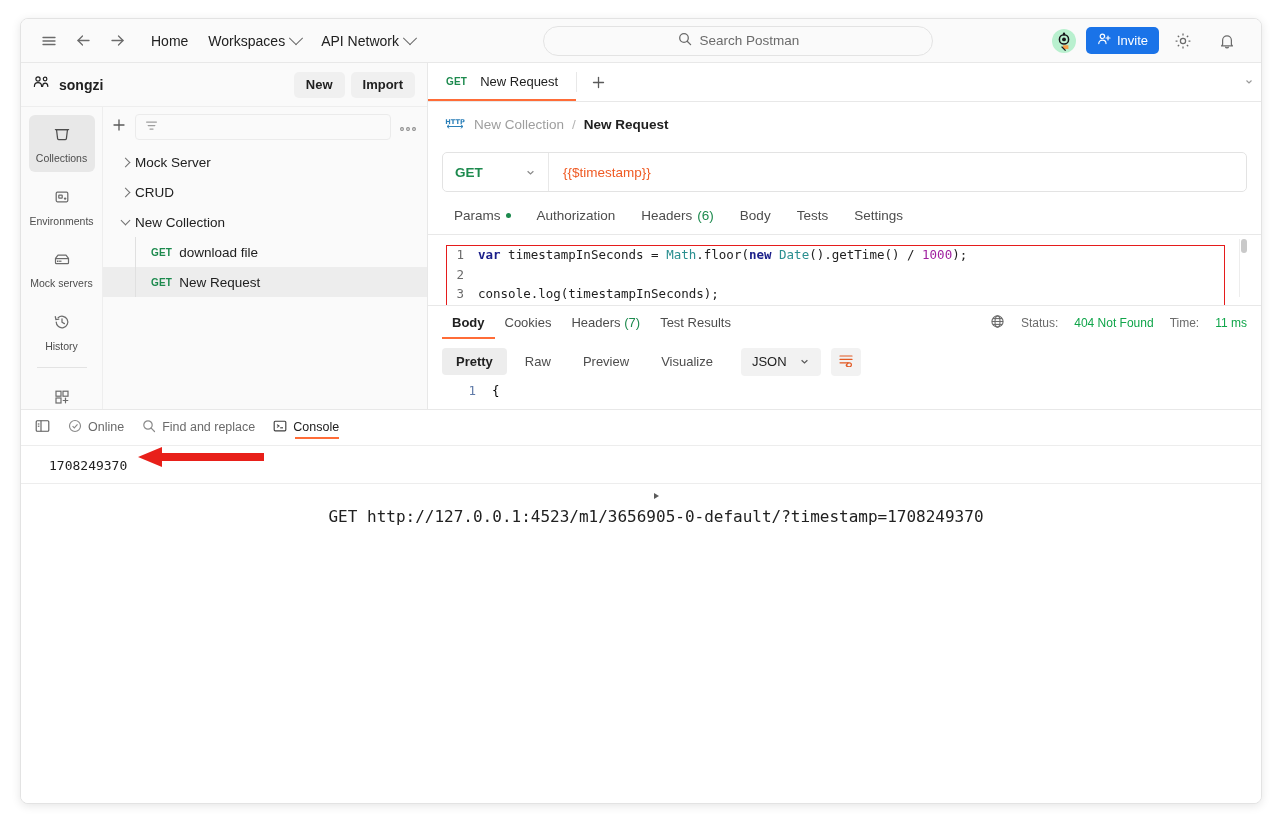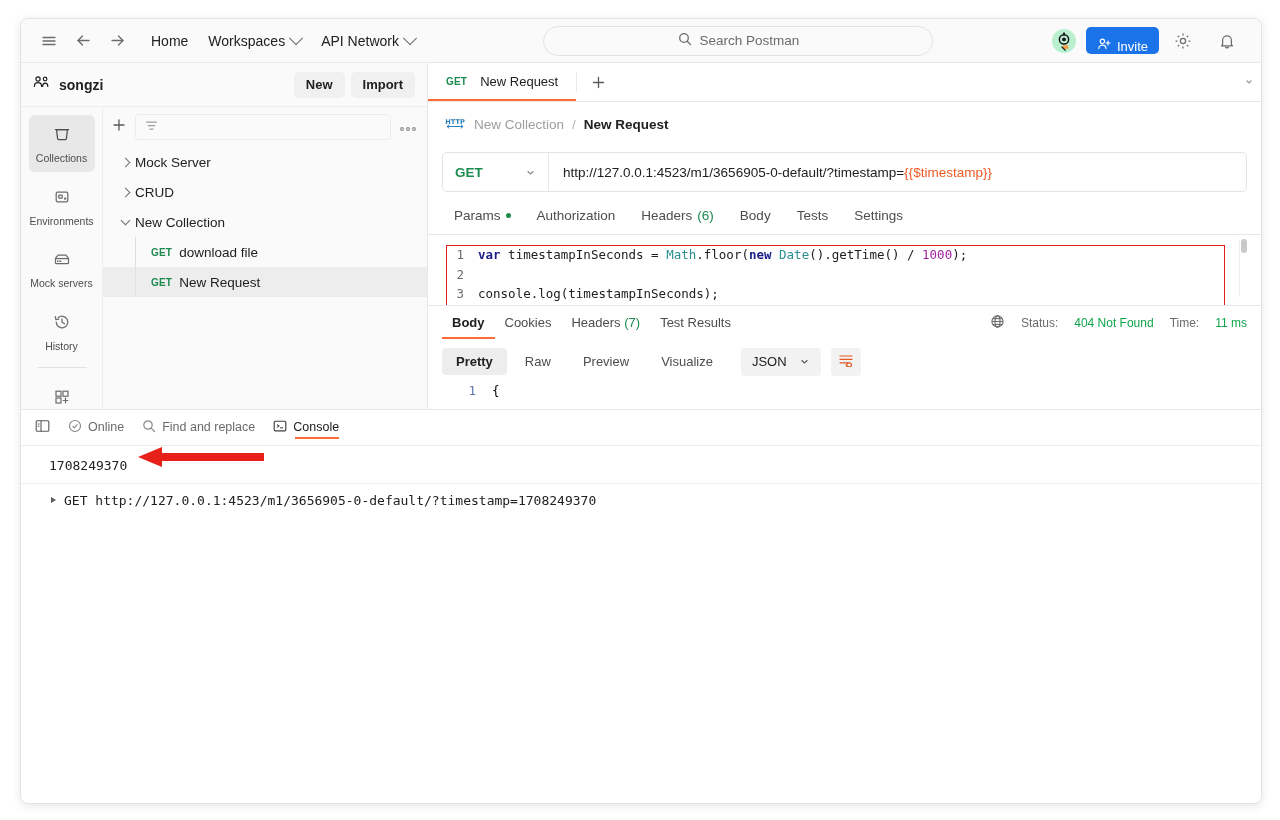--- a/index.html
+++ b/index.html
@@ -103,21 +103,21 @@
     overflow: hidden;
   }
   .invite-btn {
     background: #1a73e8;
     color: #fff;
     font-size: 13px;
     height: 27px;
     border-radius: 5px;
     padding: 0 11px;
     display: flex;
-    align-items: flex-end;
+    align-items: center;
     gap: 6px;
     cursor: pointer;
     border: none;
     font-family: inherit;
   }
 
   
   .body-row {
     flex: 1;
     display: flex;
@@ -584,26 +584,27 @@
   }
   .cons-line1 {
     font-family: "DejaVu Sans Mono", monospace;
     font-size: 13px;
     color: #212121;
     padding: 0 0 10px 28px;
     border-bottom: 1px solid #ededed;
   }
   .cons-line2 {
     font-family: "DejaVu Sans Mono", monospace;
-    font-size: 13px;
+    font-size: 16px;
     color: #212121;
     padding: 9px 0 0 30px;
     display: flex;
     align-items: center;
     gap: 8px;
+    flex-direction: column;
   }
   .tri {
     width: 0; height: 0;
     border-left: 5px solid #5c5c5c;
     border-top: 3.5px solid transparent;
     border-bottom: 3.5px solid transparent;
   }
   .arrow-anno {
     position: absolute;
     left: 115px;
@@ -908,21 +909,20 @@
 
         <div class="url-row">
           <div class="url-box">
             <div class="meth-sel">
               <span>GET</span>
               <svg width="11" height="11" viewBox="0 0 11 11">
                   <polyline points="2.6,4.2 5.5,7 8.4,4.2" fill="none" stroke="#8a8a8a" stroke-width="1.2"></polyline>
                 </svg>
             </div>
             <div class="url-text">
-              <span>http://127.0.0.1:4523/m1/3656905-0-default/?timestamp=</span>
                 <span class="var-hl">{{$timestamp}}</span>
             </div>
           </div>
         </div>
 
         <div class="req-tabs">
           <div class="rqtab">
             <span>Params</span>
             <i class="dot"></i>
           </div>

